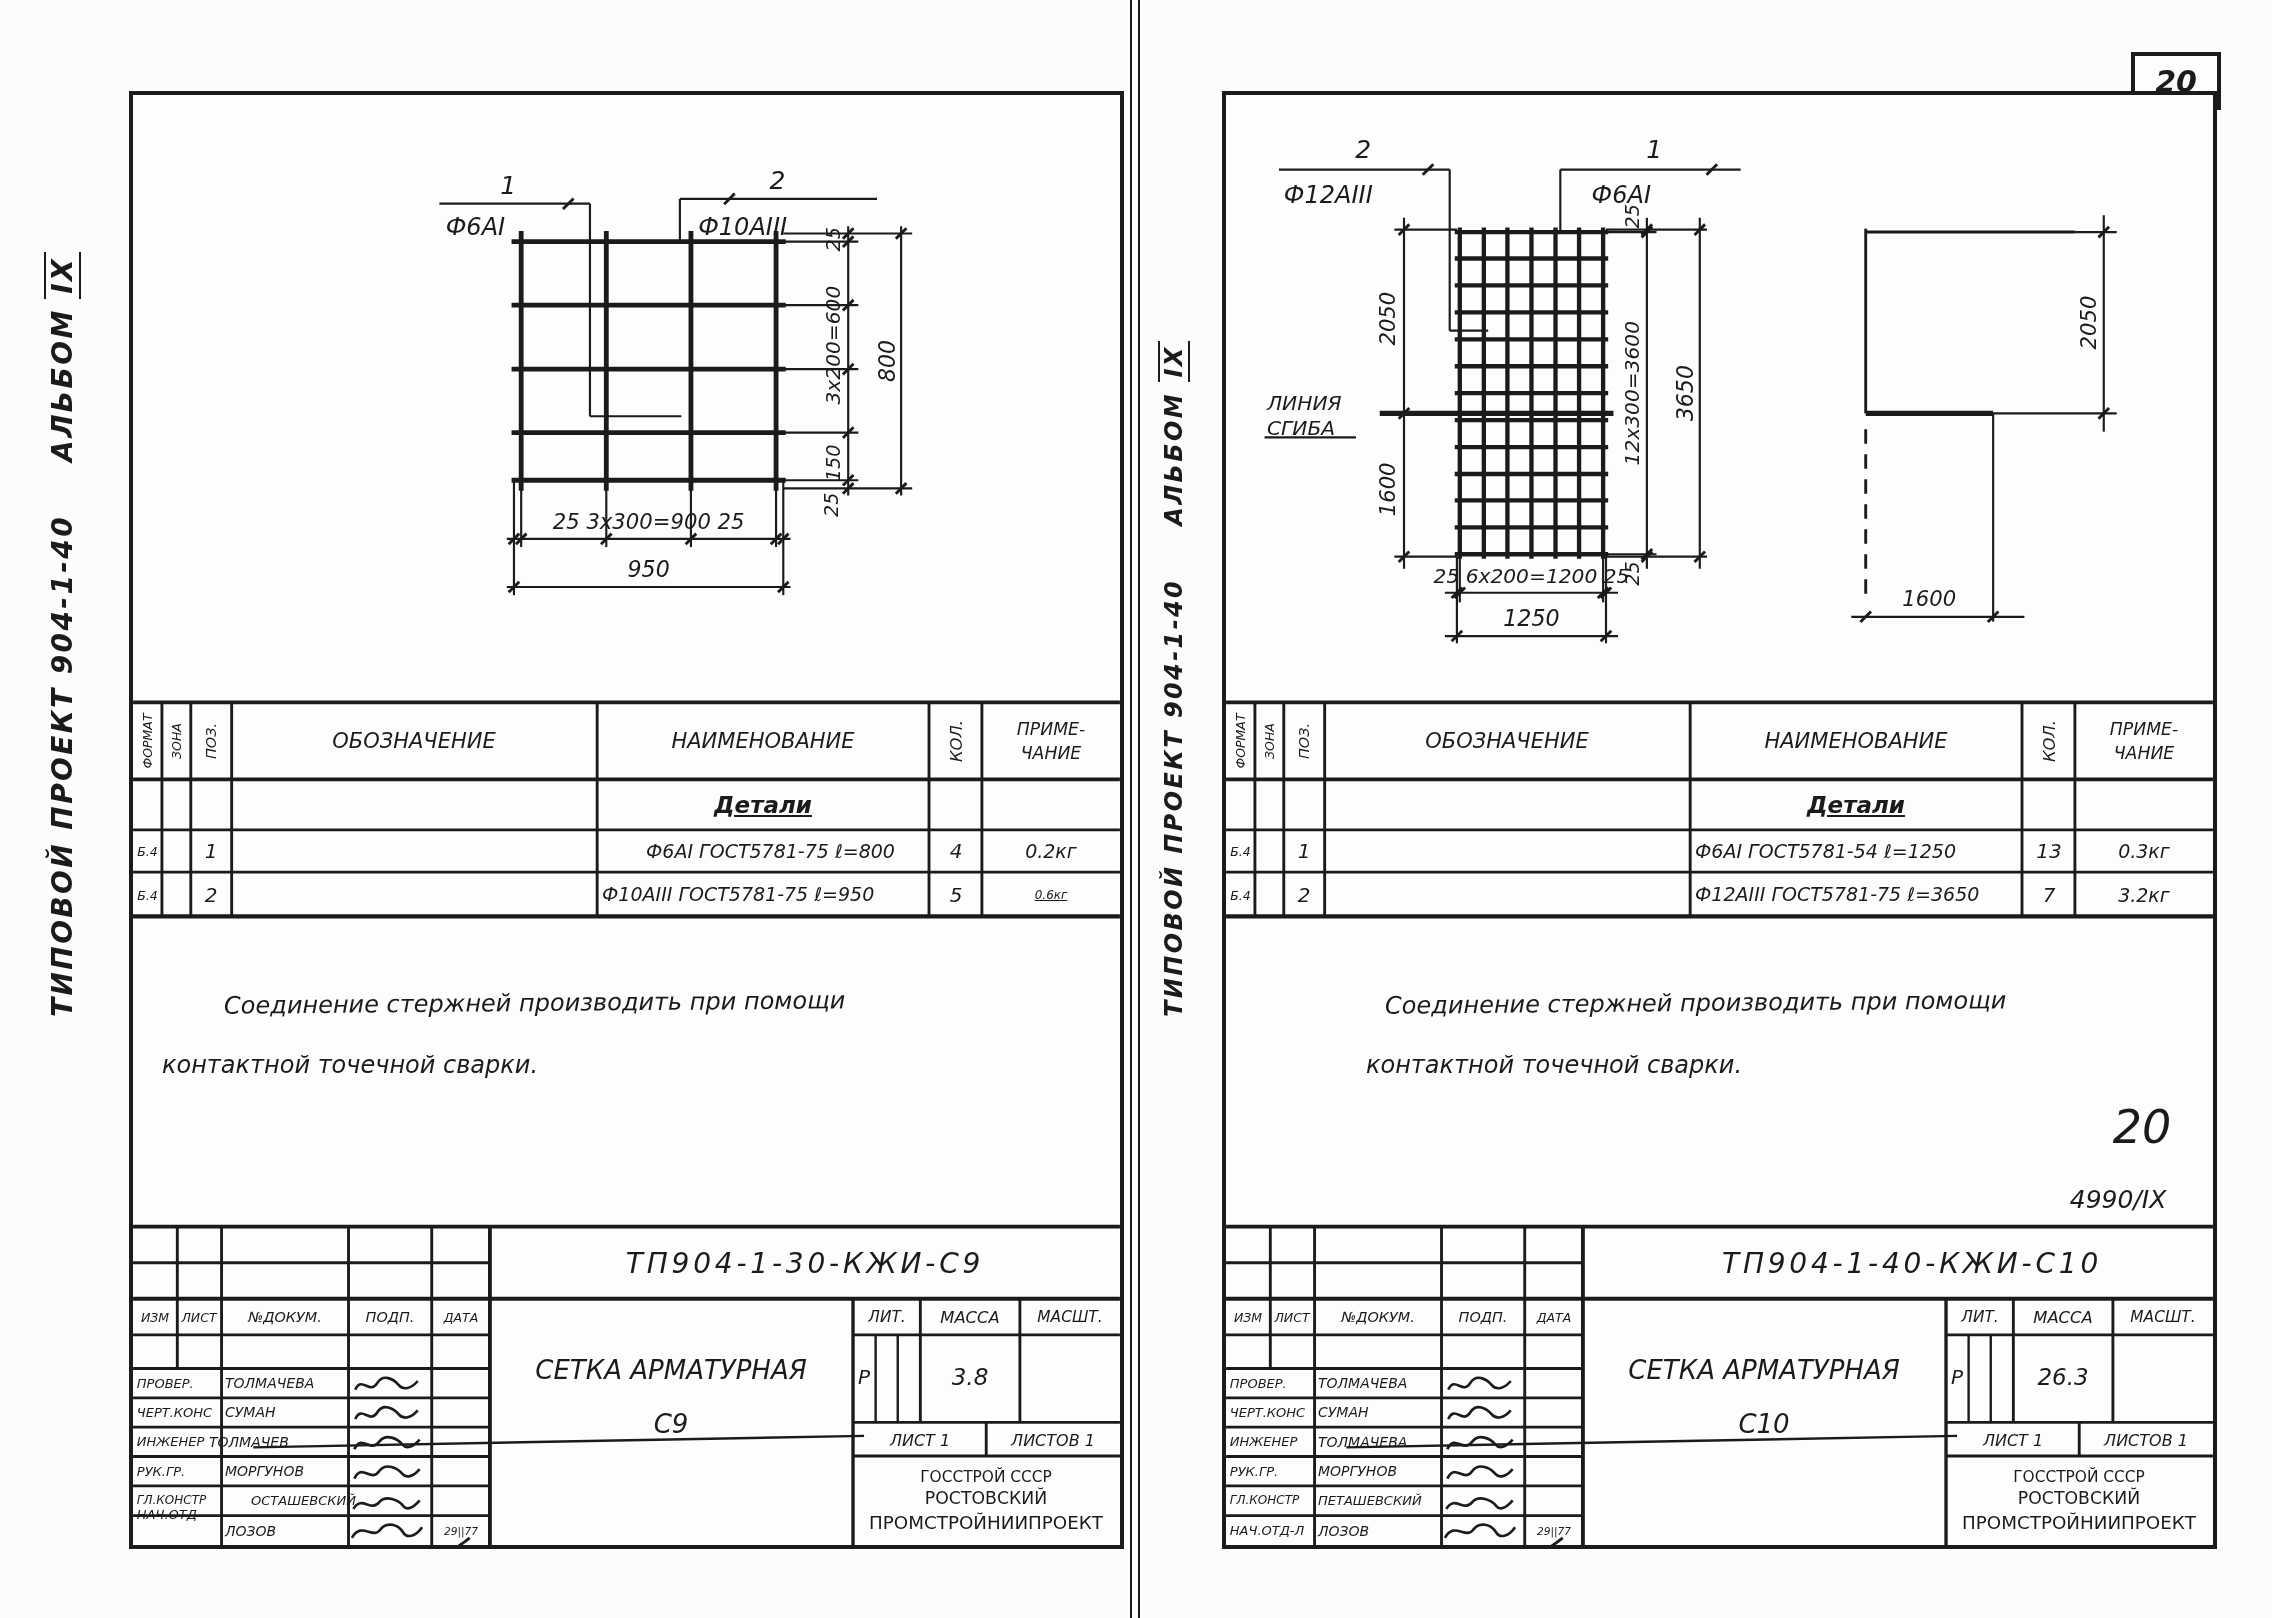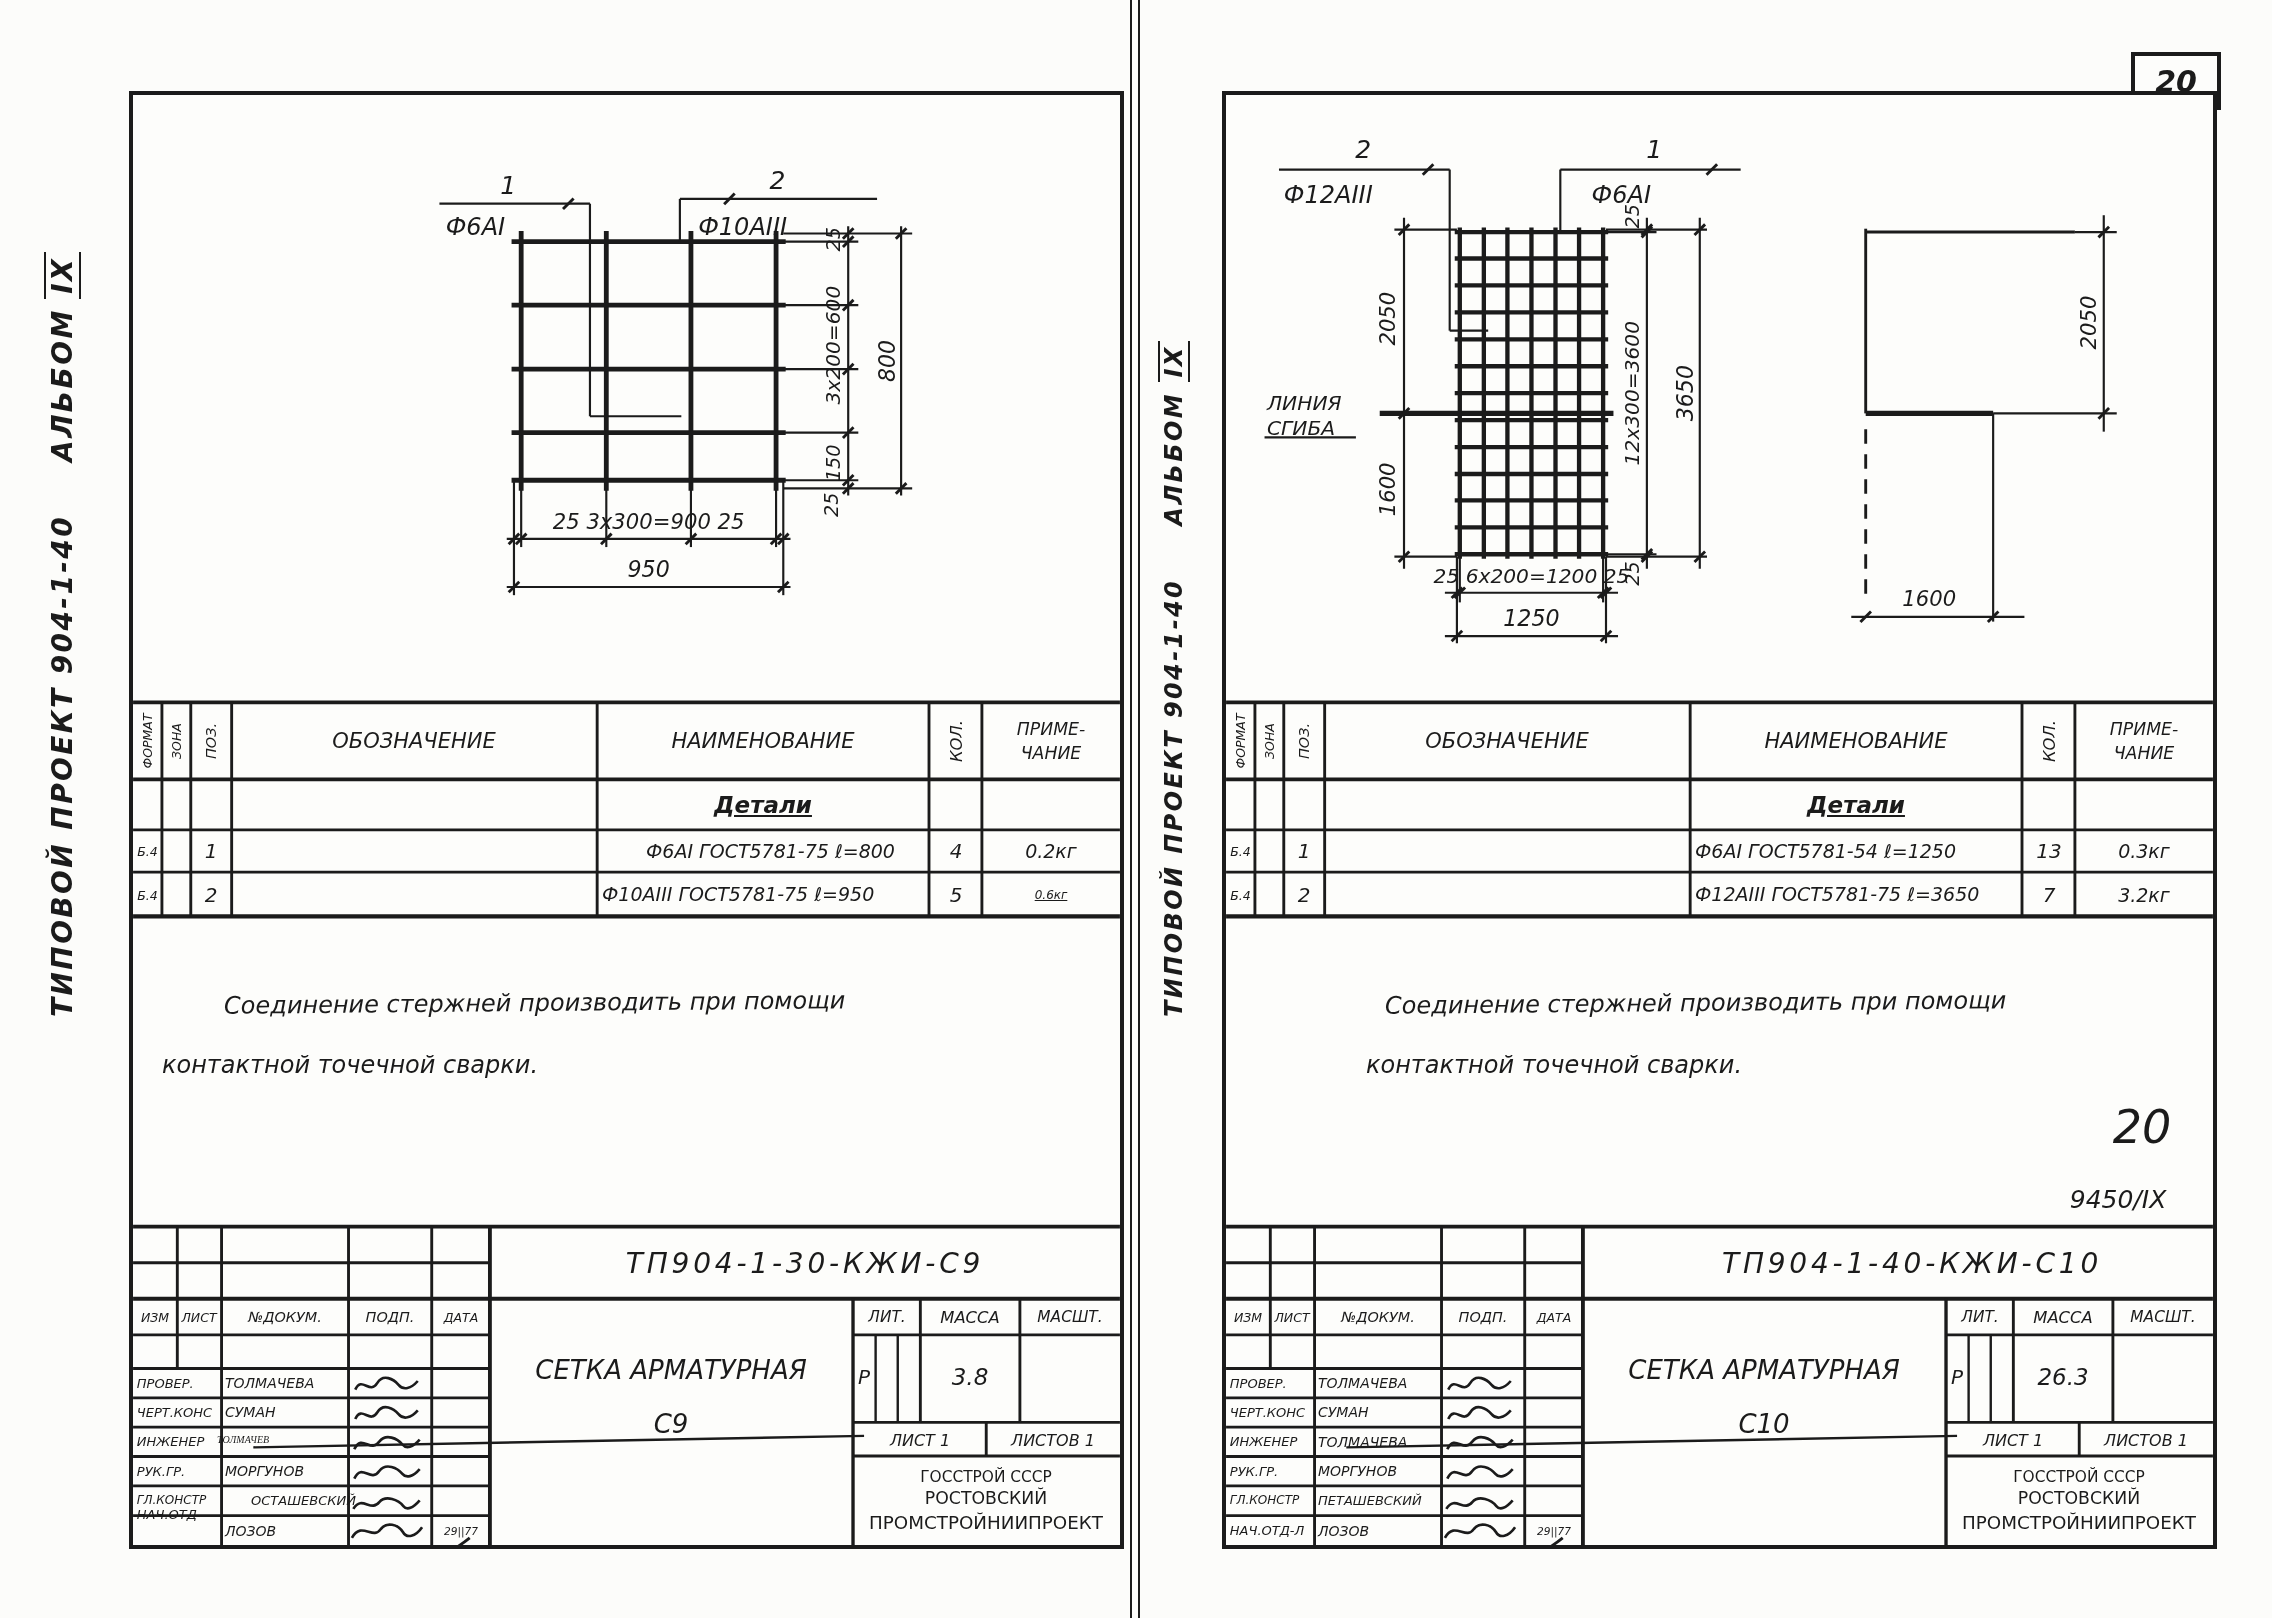--- a/index.html
+++ b/index.html
@@ -194,21 +194,21 @@
     <div class="ct" style="left:22px;top:1222px;font-size:12.5px;">ИЗМ</div>
     <div class="ct" style="left:66px;top:1222px;font-size:12.5px;">ЛИСТ</div>
     <div class="ct" style="left:152px;top:1222px;font-size:14.4px;">№ДОКУМ.</div>
     <div class="ct" style="left:257px;top:1222px;font-size:14.4px;">ПОДП.</div>
     <div class="ct" style="left:328px;top:1222px;font-size:12.5px;">ДАТА</div>
     <div class="t" style="left:3.8px;top:1281px;font-size:13px;">ПРОВЕР.</div>
     <div class="t" style="left:92px;top:1280px;font-size:14px;">ТОЛМАЧЕВА</div>
     <div class="t" style="left:3.8px;top:1310px;font-size:13px;">ЧЕРТ.КОНС</div>
     <div class="t" style="left:92px;top:1309px;font-size:14px;">СУМАН</div>
     <div class="t" style="left:3.8px;top:1339px;font-size:13px;">ИНЖЕНЕР</div>
-    <div class="t" style="left:84px;top:1339px;font-size:10px;font-family:Liberation Serif, serif;">ТОЛМАЧЕВ</div>
+    <div class="t" style="left:76px;top:1339px;font-size:14px;">ТОЛМАЧЕВ</div>
     <div class="t" style="left:3.8px;top:1369px;font-size:13px;">РУК.ГР.</div>
     <div class="t" style="left:92px;top:1368px;font-size:14px;">МОРГУНОВ</div>
     <div class="t" style="left:3.8px;top:1398px;font-size:12px;">ГЛ.КОНСТР</div>
     <div class="t" style="left:92px;top:1398px;font-size:13px;margin-left:26px;">ОСТАШЕВСКИЙ</div>
     <div class="t" style="left:3.8px;top:1412px;font-size:13px;">НАЧ.ОТД</div>
     <div class="t" style="left:92px;top:1428px;font-size:14px;">ЛОЗОВ</div>
     <div class="ct" style="left:328px;top:1436px;font-size:10.6px;">29||77</div>
     <div class="ct" style="left:538px;top:1275px;font-size:26px;">СЕТКА АРМАТУРНАЯ</div>
     <div class="ct" style="left:538px;top:1329px;font-size:26px;">С9</div>
     <div class="ct" style="left:754px;top:1222px;font-size:15.4px;">ЛИТ.</div>
@@ -395,21 +395,21 @@
     <div class="ct" style="left:14.4px;top:800px;font-size:12.5px;">Б.4</div>
     <div class="ct" style="left:78px;top:800px;font-size:20px;">2</div>
     <div class="t" style="left:469px;top:788px;font-size:19px;">Ф12АIII ГОСТ5781-75 ℓ=3650</div>
     <div class="ct" style="left:823px;top:800px;font-size:20px;">7</div>
     <div class="ct" style="left:918px;top:800px;font-size:19px;">3.2кг</div>
 
     <div class="t" style="left:159px;top:894px;font-size:24px;transform:rotate(-0.5deg);">Соединение стержней производить при помощи</div>
     <div class="t" style="left:140px;top:956px;font-size:24px;">контактной точечной сварки.</div>
 
     <div class="ct" style="left:916px;top:1032px;font-size:46px;">20</div>
-    <div class="ct" style="left:892px;top:1104px;font-size:25px;">9450/IX</div>
+    <div class="ct" style="left:892px;top:1104px;font-size:25px;">4990/IX</div>
 
     <div class="ct" style="left:672px;top:1168px;font-size:28px;letter-spacing:3.8px;margin-left:14px;">ТП904-1-40-КЖИ-С10</div>
     <div class="ct" style="left:22px;top:1222px;font-size:12.5px;">ИЗМ</div>
     <div class="ct" style="left:66px;top:1222px;font-size:12.5px;">ЛИСТ</div>
     <div class="ct" style="left:152px;top:1222px;font-size:14.4px;">№ДОКУМ.</div>
     <div class="ct" style="left:257px;top:1222px;font-size:14.4px;">ПОДП.</div>
     <div class="ct" style="left:328px;top:1222px;font-size:12.5px;">ДАТА</div>
     <div class="t" style="left:3.8px;top:1281px;font-size:13px;">ПРОВЕР.</div>
     <div class="t" style="left:92px;top:1280px;font-size:14px;">ТОЛМАЧЕВА</div>
     <div class="t" style="left:3.8px;top:1310px;font-size:13px;">ЧЕРТ.КОНС</div>

